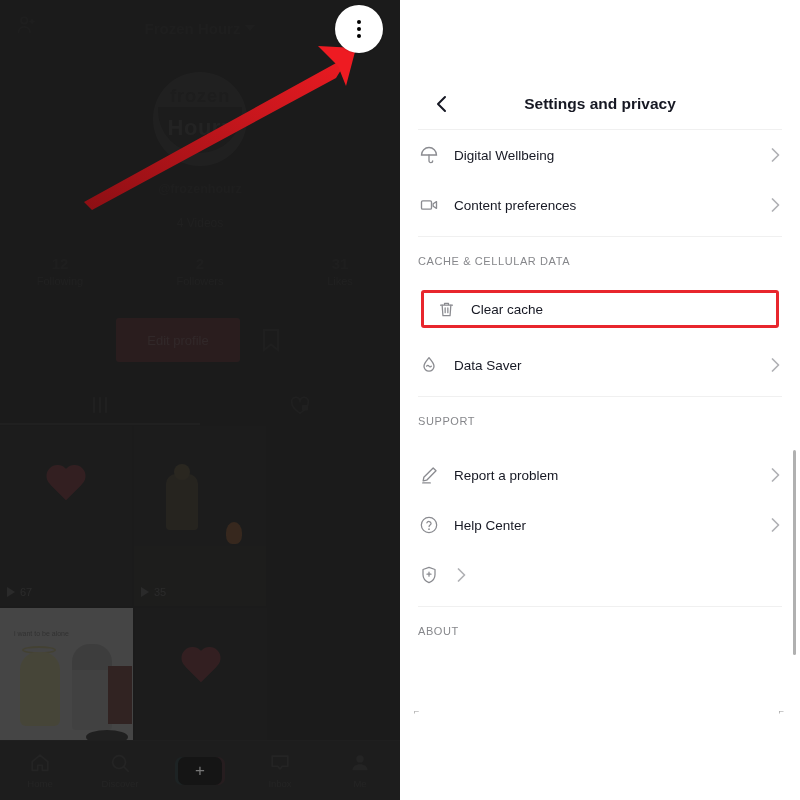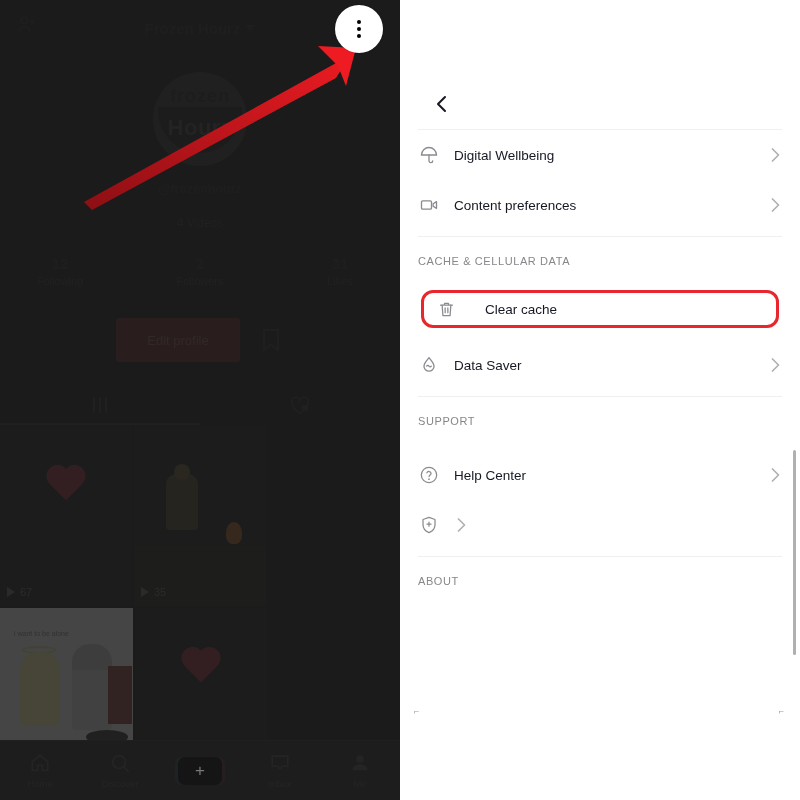--- a/index.html
+++ b/index.html
@@ -233,24 +233,24 @@
   .srow-chev { width: 14px; flex: none; display: flex; align-items: center; justify-content: center; }
 
   .section-sep { height: 1px; background: #f0f0f0; margin: 6px 18px 0; }
   .section-title {
     font-size: 11px; color: #86878b; letter-spacing: .6px;
     margin: 0 18px; padding: 18px 0 23px;
   }
 
   .highlight-row {
     border: 3px solid #e8262d;
-    border-radius: 12px;
+    border-radius: 3px;
     margin: 0 21px;
     height: 38px;
-    display: flex; align-items: center; gap: 28px;
+    display: flex; align-items: center; gap: 14px;
     padding: 0 0 0 11px;
   }
 
   .scrollbar {
     position: absolute; right: 4px; top: 320px;
     width: 3px; height: 205px; border-radius: 2px;
     background: #b0b0b0;
   }
 
   .panel-bottom-fade { position: absolute; left: 0; right: 0; bottom: 0; height: 72px; background: #fff; }
@@ -423,20 +423,21 @@
 
   <div class="panel">
     <div class="panel-top-blank"></div>
 
     <div class="panel-header">
       <div class="back-chevron">
         <svg width="16" height="20" viewBox="0 0 16 20" fill="none" stroke="#161823" stroke-width="2" stroke-linecap="round" stroke-linejoin="round">
           <path d="M11 3L4 10l7 7"></path>
         </svg>
       </div>
+      <div class="panel-title">Settings and privacy</div>
     </div>
 
     <div class="settings-scroll">
 
       <div class="srow">
         <span class="srow-icon">
           <svg width="20" height="20" viewBox="0 0 24 24" fill="none" stroke="#8a8b90" stroke-width="1.6" stroke-linecap="round">
             <path d="M3 12a9 9 0 0 1 18 0z"></path>
             <path d="M12 12v7a2.2 2.2 0 0 0 4.4 0"></path>
           </svg>
@@ -491,20 +492,34 @@
         <span class="srow-chev">
           <svg width="9" height="14" viewBox="0 0 9 14" fill="none" stroke="#b0b1b5" stroke-width="1.7" stroke-linecap="round" stroke-linejoin="round">
               <path d="M1.5 1l6 6-6 6"></path>
             </svg>
         </span>
       </div>
 
       <div class="section-sep"></div>
       <div class="section-title">SUPPORT</div>
 
+      <div class="srow">
+        <span class="srow-icon">
+          <svg width="20" height="20" viewBox="0 0 24 24" fill="none" stroke="#8a8b90" stroke-width="1.6" stroke-linecap="round" stroke-linejoin="round">
+            <path d="M17 3.6l3.4 3.4L9.2 18.2 5 19l.8-4.2z"></path>
+            <path d="M4.5 21.5h9"></path>
+          </svg>
+        </span>
+        <span class="srow-label">Report a problem</span>
+        <span class="srow-chev">
+          <svg width="9" height="14" viewBox="0 0 9 14" fill="none" stroke="#b0b1b5" stroke-width="1.7" stroke-linecap="round" stroke-linejoin="round">
+              <path d="M1.5 1l6 6-6 6"></path>
+            </svg>
+        </span>
+      </div>
 
       <div class="srow">
         <span class="srow-icon">
           <svg width="20" height="20" viewBox="0 0 24 24" fill="none" stroke="#8a8b90" stroke-width="1.5" stroke-linecap="round">
             <circle cx="12" cy="12" r="9.2"></circle>
             <path d="M9.5 9.4a2.6 2.6 0 0 1 5 .8c0 1.7-2.4 1.9-2.4 3.6"></path>
             <circle cx="12" cy="17" r="1" fill="#8a8b90" stroke="none"></circle>
           </svg>
         </span>
         <span class="srow-label">Help Center</span>

